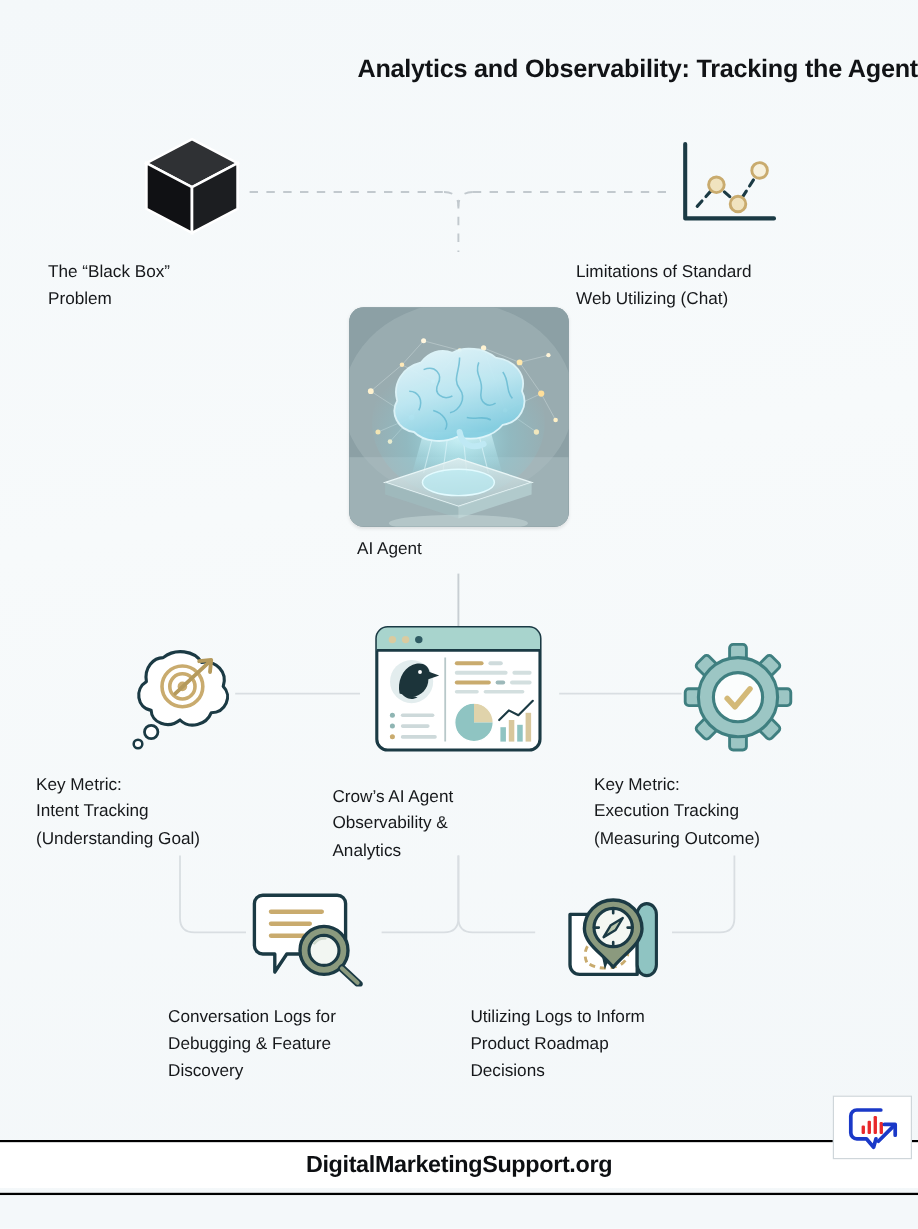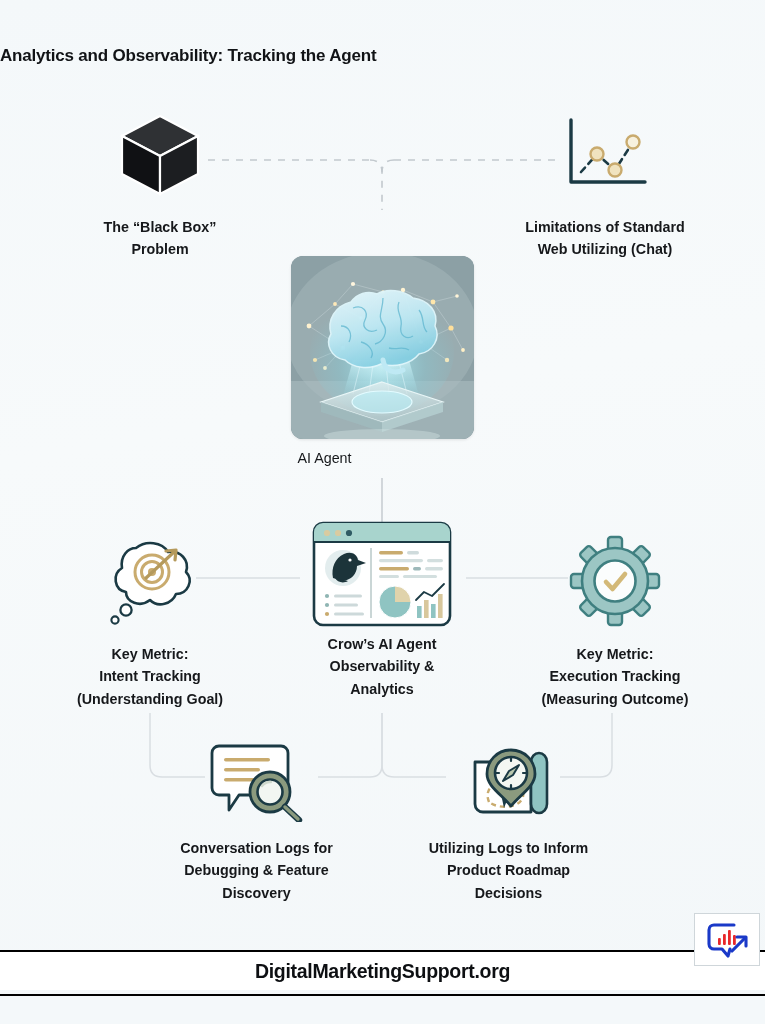--- a/index.html
+++ b/index.html
@@ -19,33 +19,31 @@
     background: linear-gradient(170deg, #f4f8fa 0%, #f7fafb 40%, #f3f7f9 100%);
     overflow: hidden;
   }
 
   
   .title {
     position: absolute;
     top: 46px;
     left: 0;
     width: 765px;
-    text-align: left;
-    font-size: 17px;
+    text-align: right;
+    font-size: 21px;
     font-weight: bold;
     color: #111316;
     letter-spacing: -0.2px;
     font-family: "Liberation Sans", sans-serif;
   }
 
   
   .node {
     position: absolute;
-    text-align: center;
-    font-weight: bold;
   }
   .node .caption {
     font-size: 14.3px;
     line-height: 1.56;
     color: #16181b;
     font-family: "Liberation Sans", sans-serif;
     white-space: pre-line;
   }
   .icon-wrap {
     display: flex;
@@ -382,21 +380,21 @@
 
         <g>
           <rect x="106" y="86" width="4.6" height="12" fill="#8fc4c2"></rect>
           <rect x="113" y="80" width="4.6" height="18" fill="#d8c79c"></rect>
           <rect x="120" y="84" width="4.6" height="14" fill="#8fc4c2"></rect>
           <rect x="127" y="74" width="4.6" height="24" fill="#d8c79c"></rect>
           <path d="M105 80 L 113 72 L 121 76 L 133 64" fill="none" stroke="#1b3a44" stroke-width="1.8" stroke-linecap="round" stroke-linejoin="round"></path>
         </g>
       </svg>
     </div>
-    <div class="caption" style="margin-top:4px;">Crow’s AI Agent
+    <div class="caption" style="margin-top:24px;">Crow’s AI Agent
 Observability &amp;
 Analytics</div>
   </div>
 
   <div class="node" style="left:495px; top:533px; width:240px;">
     <div class="icon-wrap" style="height:96px;">
       <svg width="92" height="92" viewBox="0 0 92 92">
         <g transform="translate(46,46)">
           <g fill="#9cc6c4" stroke="#3f7f80" stroke-width="2.4" stroke-linejoin="round">
             <g>

